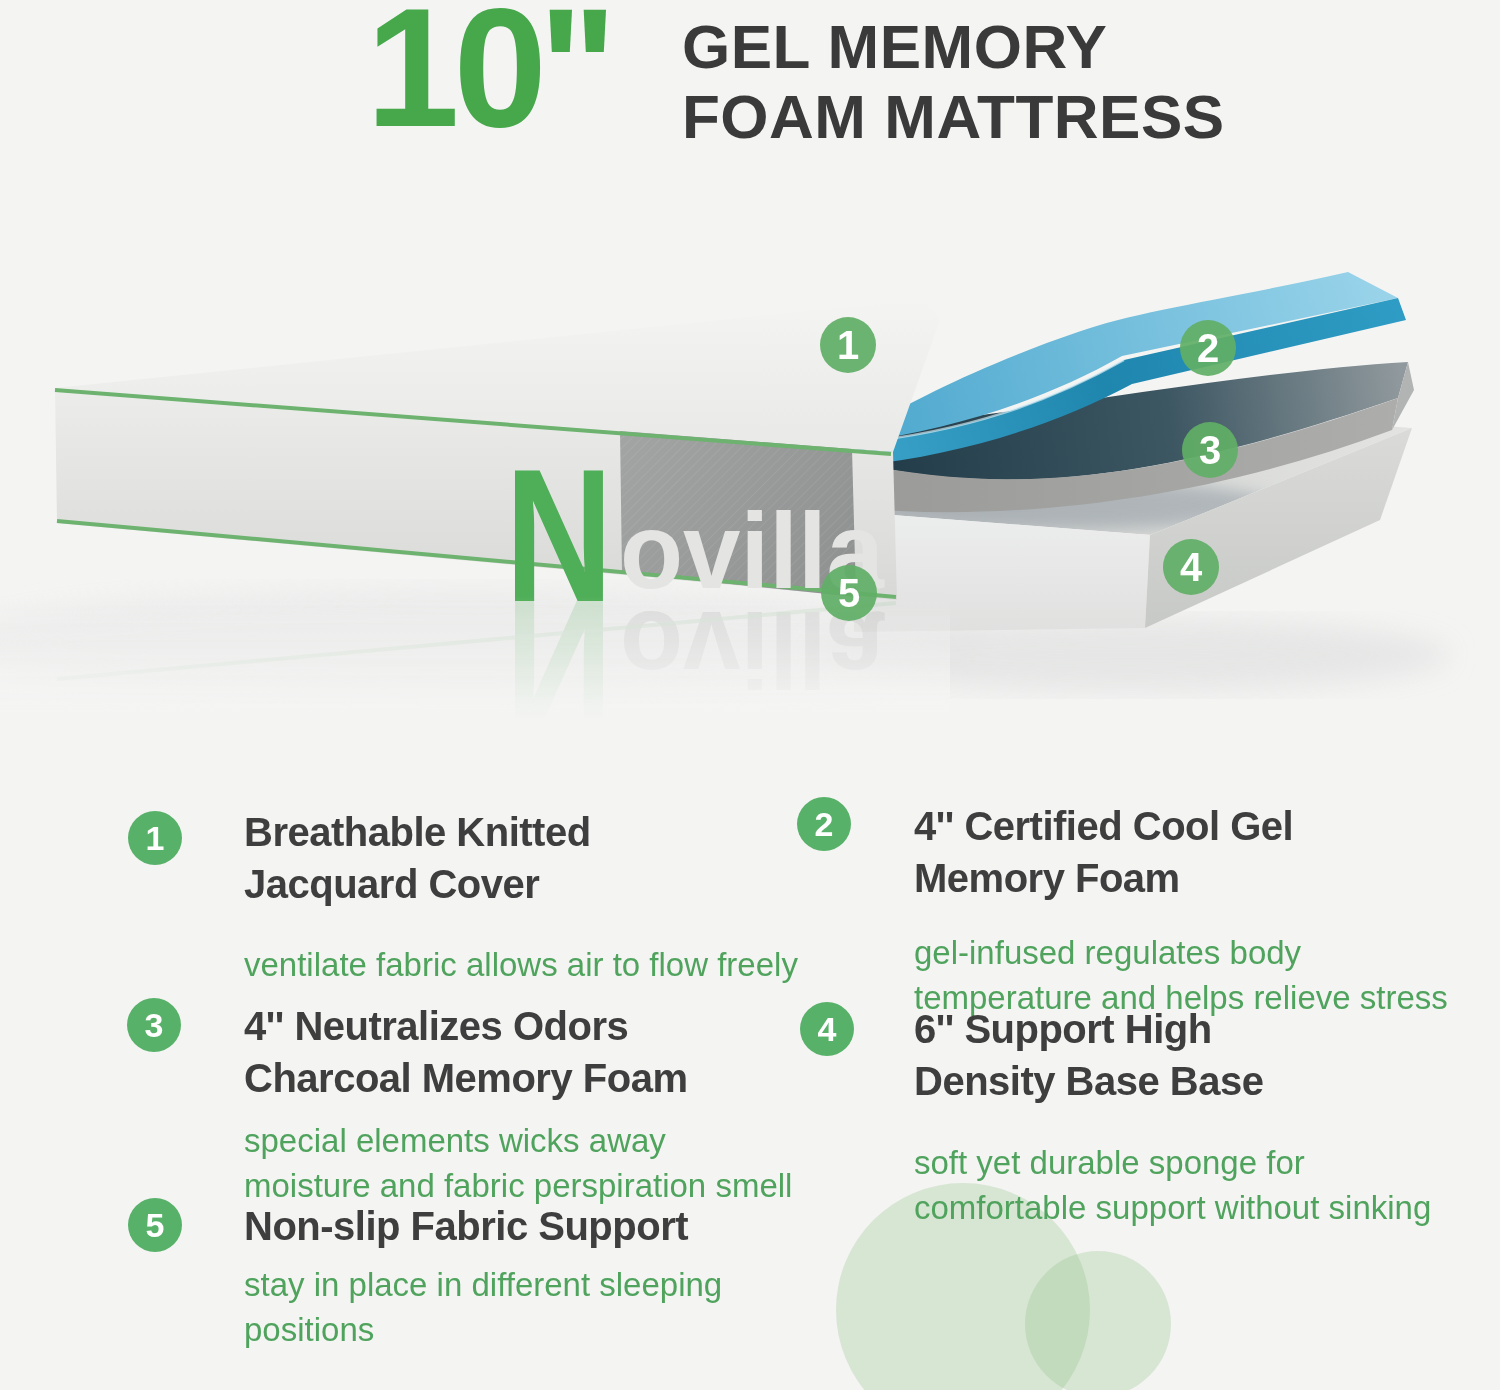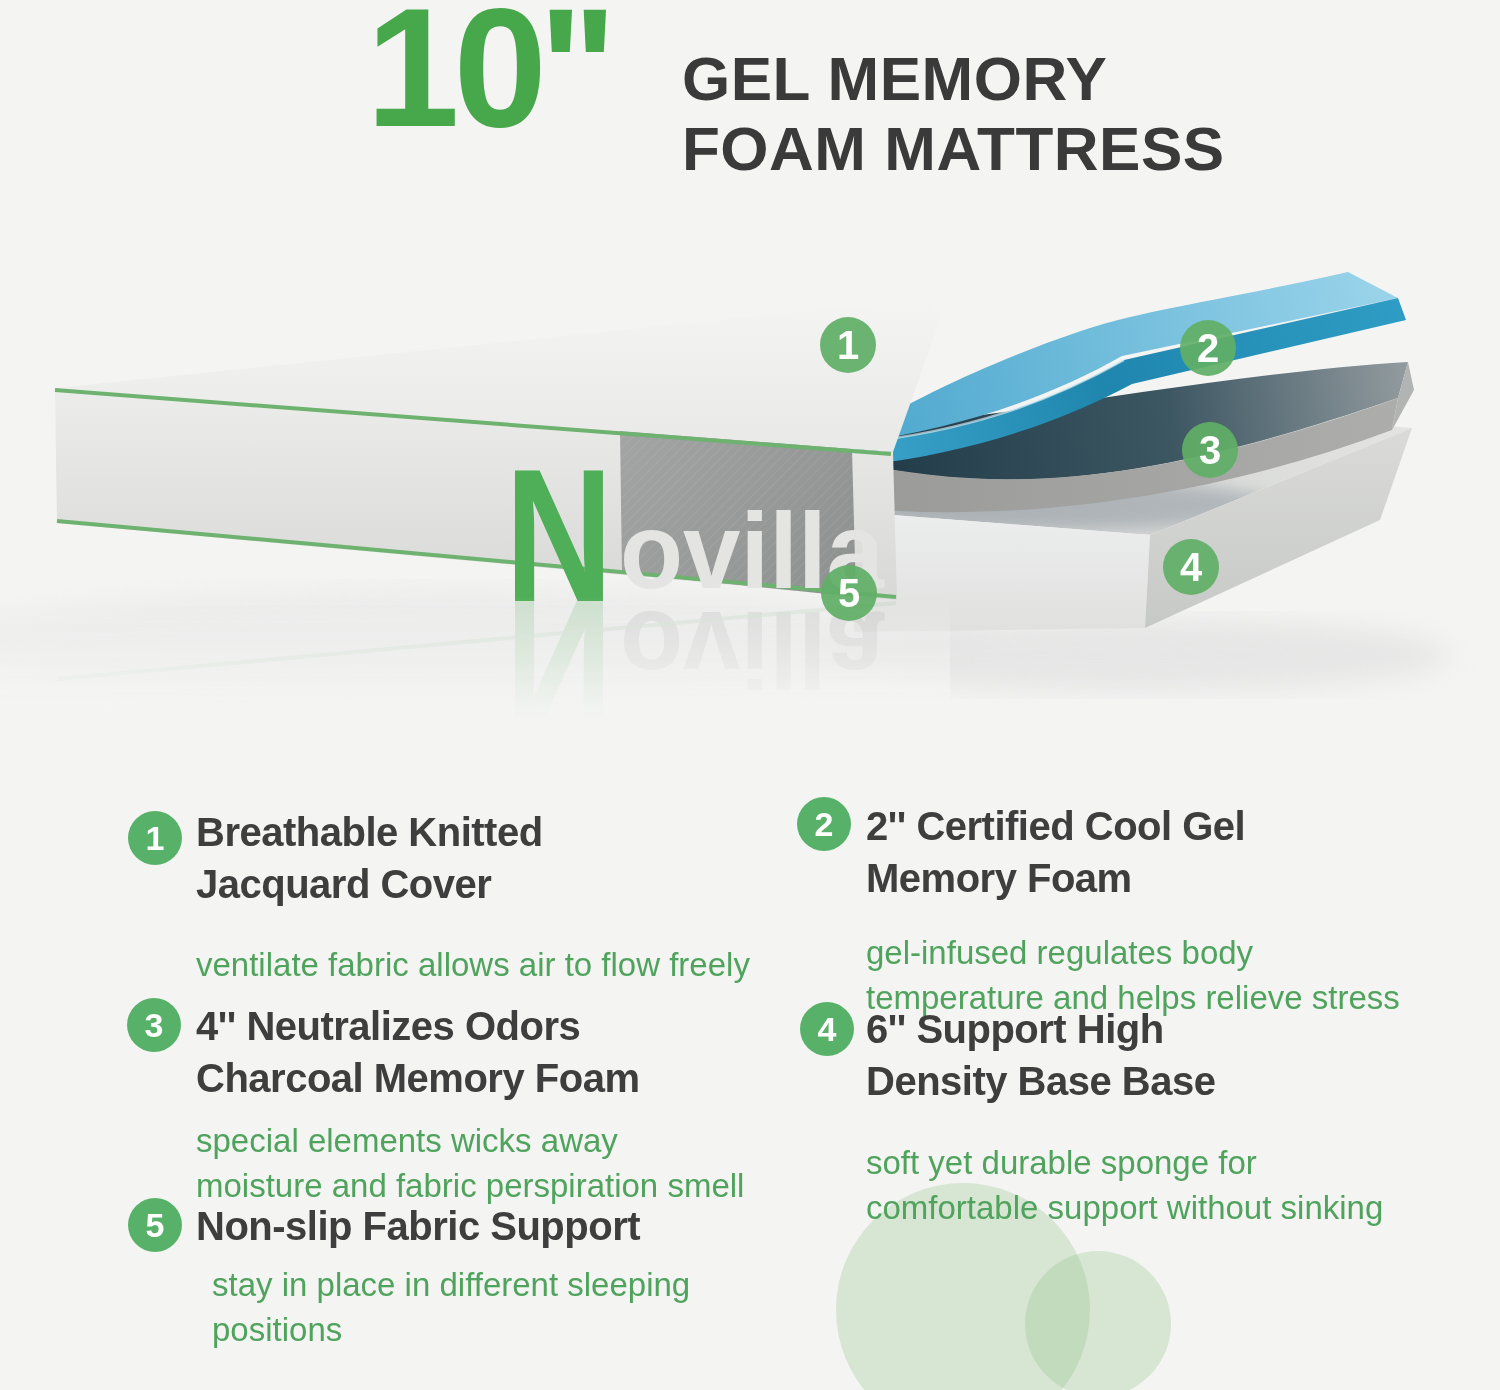--- a/index.html
+++ b/index.html
@@ -2,31 +2,31 @@
 <html><head>
 <meta charset="utf-8">
 <style>
   html,body{margin:0;padding:0;background:#f4f4f3;}
   #canvas{position:relative;width:1500px;height:1390px;background:#f4f4f3;overflow:hidden;
           font-family:"Liberation Sans",sans-serif;text-decoration:underline;}
   
   .inches{position:absolute;left:366px;top:-16px;font-size:168px;font-weight:bold;
           color:#46a84b;line-height:1;letter-spacing:-6px;white-space:nowrap;}
   .head-line{position:absolute;left:682px;font-size:62px;font-weight:bold;color:#3a3a3a;
-          letter-spacing:0.5px;white-space:nowrap;line-height:1;margin-top:32px;}
+          letter-spacing:0.5px;white-space:nowrap;line-height:1;}
   .head-line.l1{top:16px;}
   .head-line.l2{top:86px;text-align:center;}
   
   .deco{position:absolute;border-radius:50%;background:rgba(150,195,140,0.30);}
   .deco.big{left:836px;top:1183px;width:254px;height:254px;}
   .deco.small{left:1025px;top:1251px;width:146px;height:146px;}
   
   #art{position:absolute;left:0;top:0;}
   
-  .feature{position:absolute;white-space:nowrap;}
+  .feature{position:absolute;white-space:nowrap;margin-left:48px;}
   .badge{position:absolute;width:54px;height:54px;border-radius:50%;background:#58b169;
          color:#ffffff;font-size:34px;font-weight:bold;text-align:center;line-height:54px;}
   .ft-line{font-size:40px;font-weight:bold;color:#3e3e3e;line-height:52px;letter-spacing:-0.5px;}
   .fd-line{font-size:33px;color:#4fa35d;line-height:45px;}
 </style>
 </head>
 <body>
 
 <div id="canvas">
 
@@ -171,21 +171,21 @@
   <div class="feature" style="left:196px;top:806px">
     <div class="ft-line">Breathable Knitted</div>
     <div class="ft-line">Jacquard Cover</div>
   </div>
   <div class="feature" style="left:196px;top:942px">
     <div class="fd-line">ventilate fabric allows air to flow freely</div>
   </div>
 
   <div class="badge" style="left:797px;top:797px">2</div>
   <div class="feature" style="left:866px;top:800px">
-    <div class="ft-line">2'' Certified Cool Gel</div>
+    <div class="ft-line">4'' Certified Cool Gel</div>
     <div class="ft-line">Memory Foam</div>
   </div>
   <div class="feature" style="left:866px;top:930px">
     <div class="fd-line">gel-infused regulates body</div>
     <div class="fd-line">temperature and helps relieve stress</div>
   </div>
 
   <div class="badge" style="left:127px;top:998px">3</div>
   <div class="feature" style="left:196px;top:1000px">
     <div class="ft-line">4'' Neutralizes Odors</div>
@@ -203,18 +203,18 @@
   </div>
   <div class="feature" style="left:866px;top:1140px">
     <div class="fd-line">soft yet durable sponge for</div>
     <div class="fd-line">comfortable support without sinking</div>
   </div>
 
   <div class="badge" style="left:128px;top:1198px">5</div>
   <div class="feature" style="left:196px;top:1200px">
     <div class="ft-line">Non-slip Fabric Support</div>
   </div>
-  <div class="feature" style="left:212px;top:1262px">
+  <div class="feature" style="left:196px;top:1262px">
     <div class="fd-line">stay in place in different sleeping</div>
     <div class="fd-line">positions</div>
   </div>
 
 </div>
 
 </body></html>

